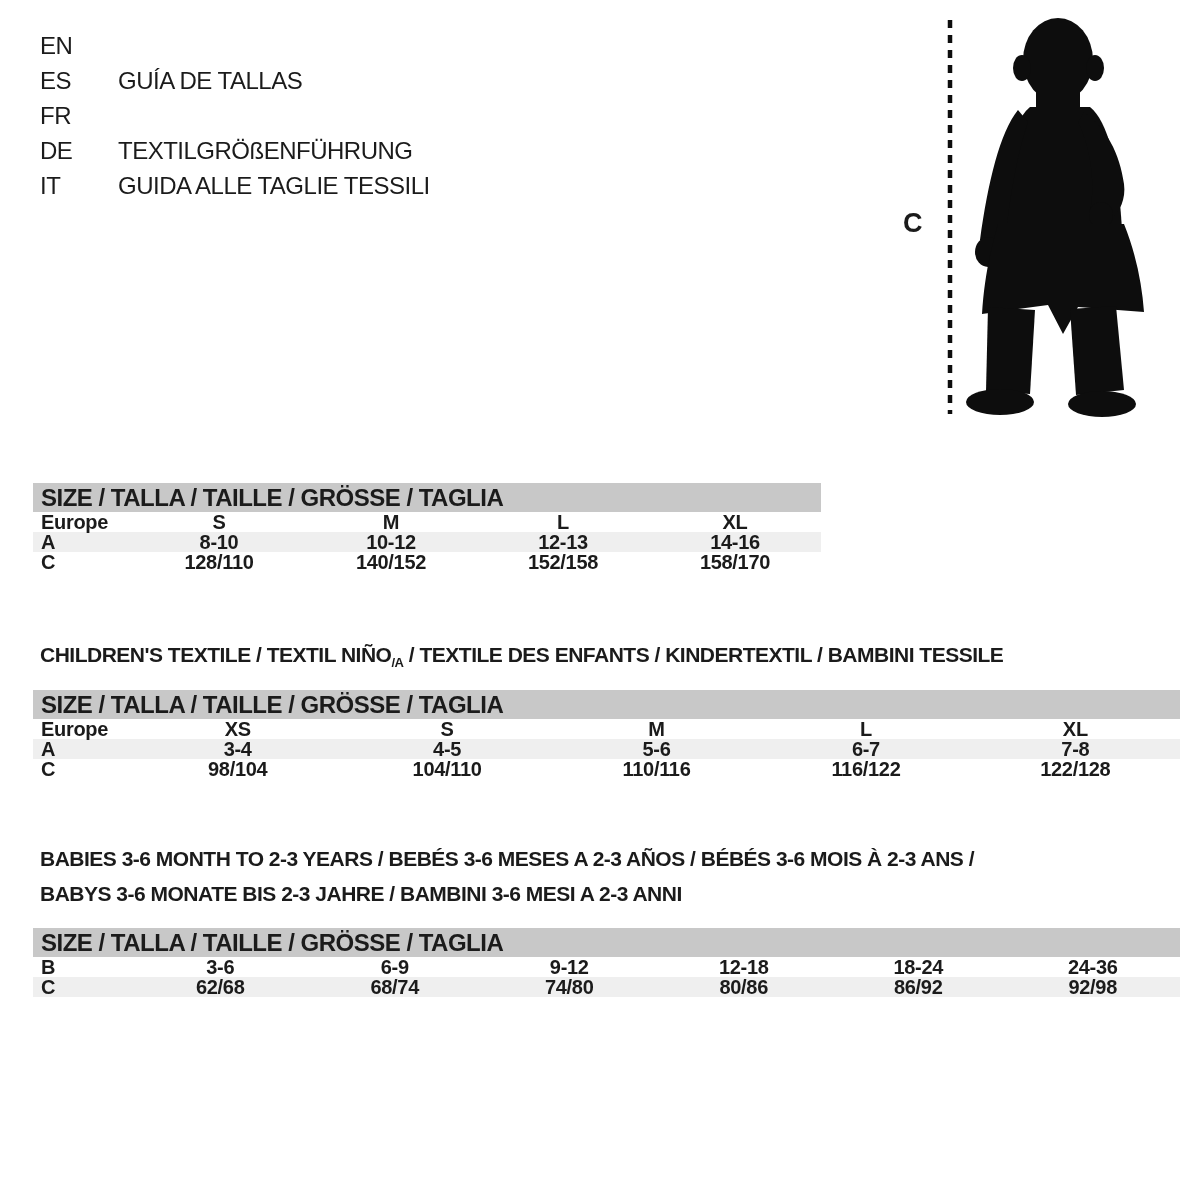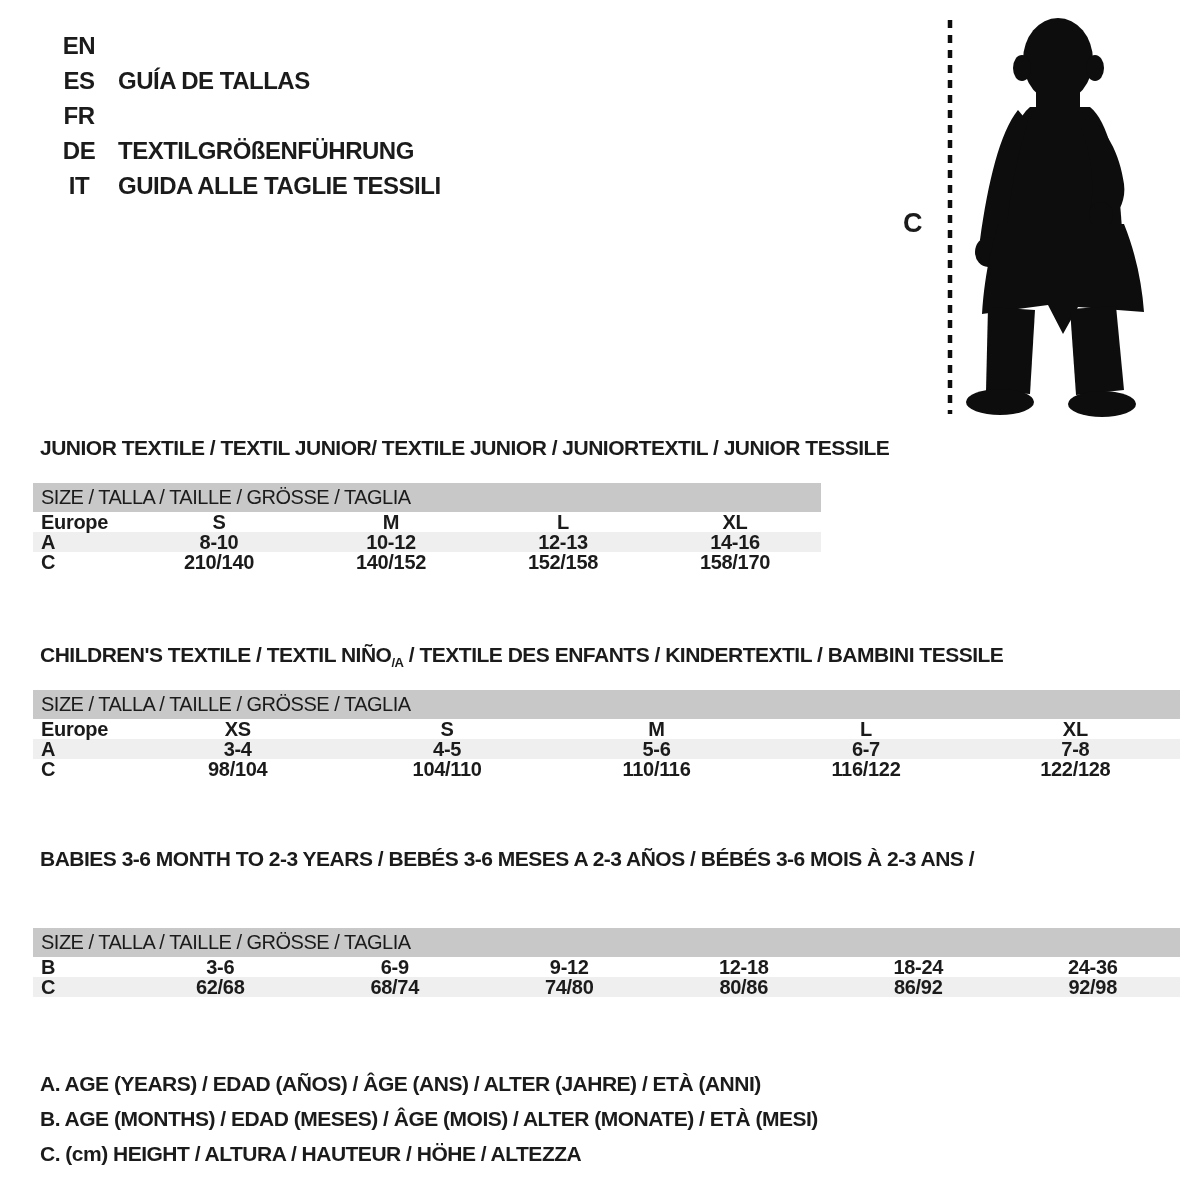--- a/index.html
+++ b/index.html
@@ -7,21 +7,21 @@
     width: 1200px; height: 1200px;
     background: #ffffff;
     font-family: "Liberation Sans", sans-serif;
     color: var(--ink, #1b1b1b);
     overflow: hidden;
   }
   .canvas { position: relative; width: 1200px; height: 1200px; }
 
   
   .lang-list { position: absolute; left: 40px; top: 28px; }
-  .lang-row { display: flex; font-weight: bold; font-size: 24px; line-height: 35px; letter-spacing: -0.5px; text-align: center; }
+  .lang-row { display: flex; font-weight: normal; font-size: 24px; line-height: 35px; letter-spacing: -0.5px; }
   .lang-code { width: 78px; flex: 0 0 78px; }
   .lang-title { white-space: nowrap; }
 
   
   .figure-svg { position: absolute; left: 930px; top: 12px; width: 220px; height: 412px; }
   .figure-svg .sil { fill: var(--sil, #0d0d0d); }
   .figure-svg .dash { stroke: var(--sil, #0d0d0d); }
   .height-label { position: absolute; left: 903px; top: 208px; font-weight: bold; font-size: 27px; letter-spacing: -0.5px; }
 
   
@@ -30,21 +30,21 @@
     font-weight: bold; font-size: 21px; line-height: 26px;
     letter-spacing: -0.5px; white-space: nowrap;
   }
   .sub-a { font-size: 0.62em; vertical-align: sub; }
 
   
   .size-table { position: absolute; left: 33px; }
   .t-header {
     height: 29px; background: var(--band, #c8c8c8);
     display: flex; align-items: center;
-    font-weight: normal; font-size: 20px; letter-spacing: -0.5px;
+    font-weight: bold; font-size: 24px; letter-spacing: -0.5px;
     padding-left: 8px; box-sizing: border-box;
   }
   .t-row {
     display: flex; height: 20px; align-items: center;
     font-weight: bold; font-size: 20px; letter-spacing: -0.3px;
   }
   .t-row.shaded { background: var(--altrow, #efefef); }
   .t-label { flex: 0 0 100px; padding-left: 8px; box-sizing: border-box; }
   .t-cell { flex: 1 1 0; text-align: center; }
 
@@ -92,40 +92,39 @@
       <ellipse cx="171" cy="203" rx="12" ry="13"></ellipse>
       <path d="M68,212 L194,212 C206,242 212,272 214,300 L148,295 L133,322 L118,293 L52,302 C54,268 60,240 68,212 Z"></path>
       <path d="M58,295 L105,298 L100,382 L56,379 Z"></path>
       <ellipse cx="70" cy="390" rx="34" ry="13"></ellipse>
       <path d="M140,297 L186,294 L194,378 L146,383 Z"></path>
       <ellipse cx="172" cy="392" rx="34" ry="13"></ellipse>
     </g>
   </svg>
   <div class="height-label">C</div>
 
-  <div class="sec-heading" style="top:435px;">JUNIOR TEXTILE / TEXTIL JUNIOR/ TEXTILE JUNIOR / JUNIORTEXTIL / JUNIOR TESSILE</div>
   <div class="size-table" style="top:483px; width:788px;">
     <div class="t-header">SIZE / TALLA / TAILLE / GRÖSSE / TAGLIA</div>
     <div class="t-row">
       <span class="t-label">Europe</span>
       <span class="t-cell">S</span>
       <span class="t-cell">M</span>
       <span class="t-cell">L</span>
       <span class="t-cell">XL</span>
     </div>
     <div class="t-row shaded">
       <span class="t-label">A</span>
       <span class="t-cell">8-10</span>
       <span class="t-cell">10-12</span>
       <span class="t-cell">12-13</span>
       <span class="t-cell">14-16</span>
     </div>
     <div class="t-row">
       <span class="t-label">C</span>
-      <span class="t-cell">210/140</span>
+      <span class="t-cell">128/110</span>
       <span class="t-cell">140/152</span>
       <span class="t-cell">152/158</span>
       <span class="t-cell">158/170</span>
     </div>
   </div>
 
   <div class="sec-heading" style="top:642px;"><span>CHILDREN'S TEXTILE / TEXTIL NIÑO</span><span class="sub-a">/A</span><span> / TEXTILE DES ENFANTS / KINDERTEXTIL / BAMBINI TESSILE</span></div>
   <div class="size-table" style="top:690px; width:1147px;">
     <div class="t-header">SIZE / TALLA / TAILLE / GRÖSSE / TAGLIA</div>
     <div class="t-row">
@@ -148,20 +147,21 @@
       <span class="t-label">C</span>
       <span class="t-cell">98/104</span>
       <span class="t-cell">104/110</span>
       <span class="t-cell">110/116</span>
       <span class="t-cell">116/122</span>
       <span class="t-cell">122/128</span>
     </div>
   </div>
 
   <div class="sec-heading" style="top:846px;">BABIES 3-6 MONTH TO 2-3 YEARS / BEBÉS 3-6 MESES A 2-3 AÑOS / BÉBÉS 3-6 MOIS À 2-3 ANS /</div>
+  <div class="sec-heading" style="top:881px;">BABYS 3-6 MONATE BIS 2-3 JAHRE / BAMBINI 3-6 MESI A 2-3 ANNI</div>
   <div class="size-table" style="top:928px; width:1147px;">
     <div class="t-header">SIZE / TALLA / TAILLE / GRÖSSE / TAGLIA</div>
     <div class="t-row">
       <span class="t-label">B</span>
       <span class="t-cell">3-6</span>
       <span class="t-cell">6-9</span>
       <span class="t-cell">9-12</span>
       <span class="t-cell">12-18</span>
       <span class="t-cell">18-24</span>
       <span class="t-cell">24-36</span>
@@ -170,19 +170,14 @@
       <span class="t-label">C</span>
       <span class="t-cell">62/68</span>
       <span class="t-cell">68/74</span>
       <span class="t-cell">74/80</span>
       <span class="t-cell">80/86</span>
       <span class="t-cell">86/92</span>
       <span class="t-cell">92/98</span>
     </div>
   </div>
 
-  <div class="legend">
-    <div class="legend-line">A. AGE (YEARS) / EDAD (AÑOS) / ÂGE (ANS) / ALTER (JAHRE) / ETÀ (ANNI)</div>
-    <div class="legend-line">B. AGE (MONTHS) / EDAD (MESES) / ÂGE (MOIS) / ALTER (MONATE) / ETÀ (MESI)</div>
-    <div class="legend-line">C. (cm) HEIGHT / ALTURA / HAUTEUR / HÖHE / ALTEZZA</div>
-  </div>
 
 </div>
 
 </body></html>

